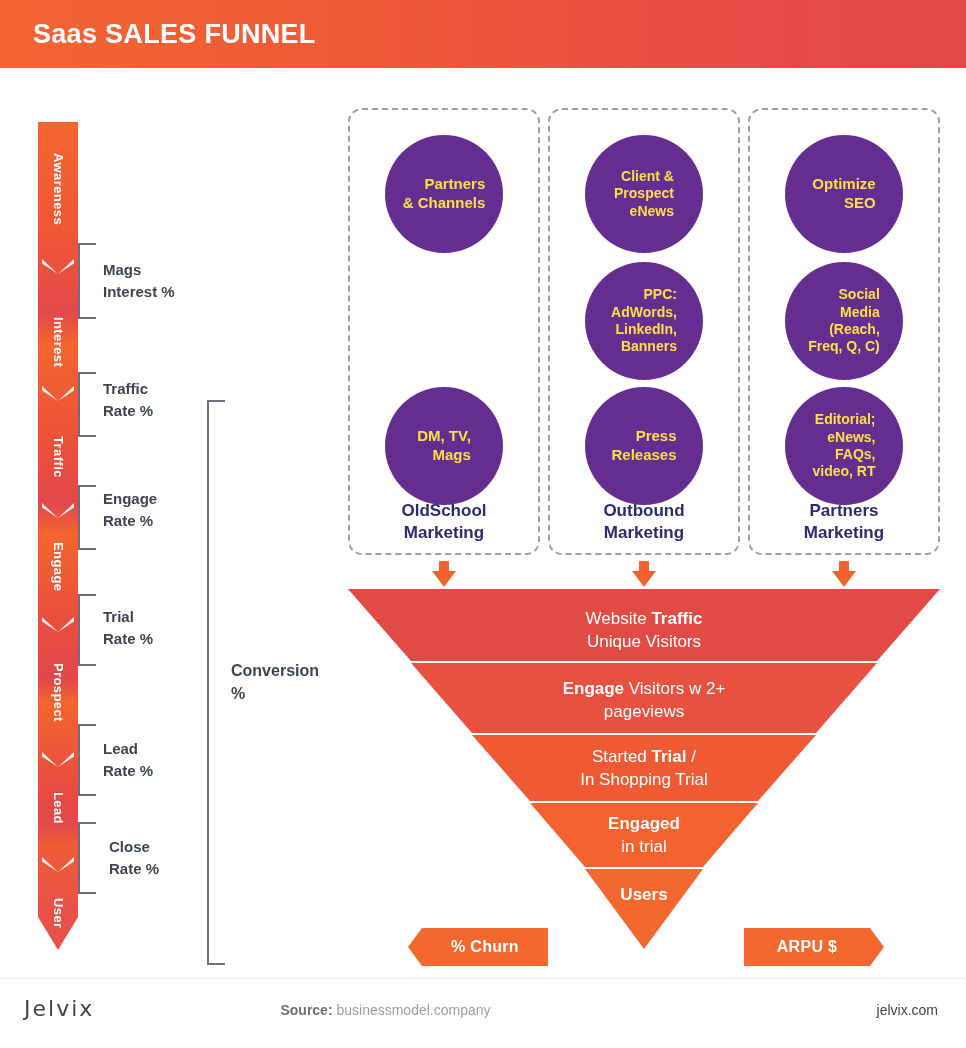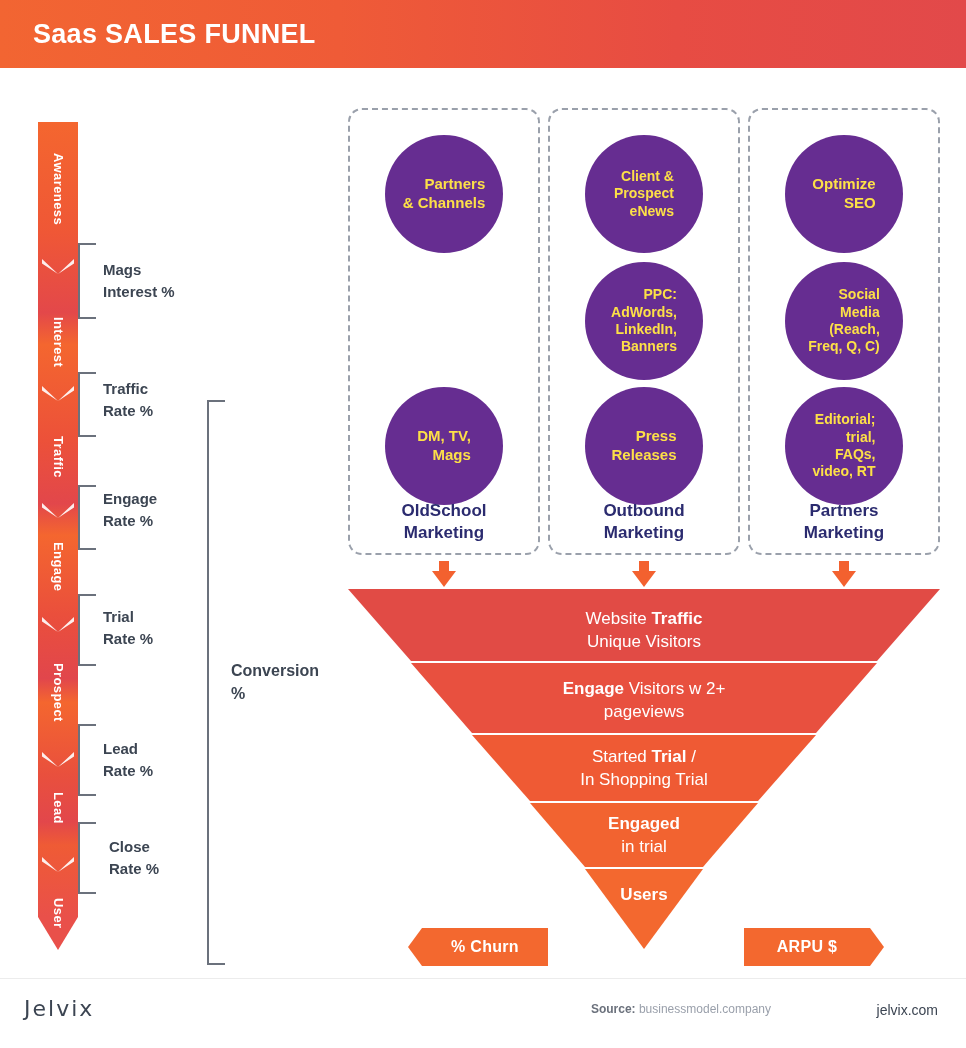--- a/index.html
+++ b/index.html
@@ -144,22 +144,22 @@
   
   .footer-rule {
     position:absolute; left:0; top:978px; width:966px; height:1px; background:#ececec;
   }
   .footer-logo {
     position:absolute; left:24px; top:996px;
     font-family:"DejaVu Sans", sans-serif;
     font-size:22px; color:#3c4552; letter-spacing:2px; font-weight:400;
   }
   .footer-source {
-    position:absolute; left:0; width:771px; top:1002px; text-align:right;
-    font-size:12px; color:#9aa0ab;
+    position:absolute; left:0; width:771px; top:1002px; text-align:center;
+    font-size:14px; color:#9aa0ab;
   }
   .footer-source b { color:#6b717c; font-weight:700; }
   .footer-site {
     position:absolute; right:28px; top:1002px;
     font-size:14px; color:#3c4552; font-weight:400;
   }
 </style>
 </head>
 <body>
 
@@ -289,21 +289,21 @@
       <div>
         <span>Social</span><br>
         <span>Media</span><br>
         <span>(Reach,</span><br>
         <span>Freq, Q, C)</span>
       </div>
     </div>
     <div class="bubble b3 small">
       <div>
         <span>Editorial;</span><br>
-        <span>trial,</span><br>
+        <span>eNews,</span><br>
         <span>FAQs,</span><br>
         <span>video, RT</span>
       </div>
     </div>
     <div class="chan-title">
       <span>Partners</span><br>
       <span>Marketing</span>
     </div>
   </div>
 

